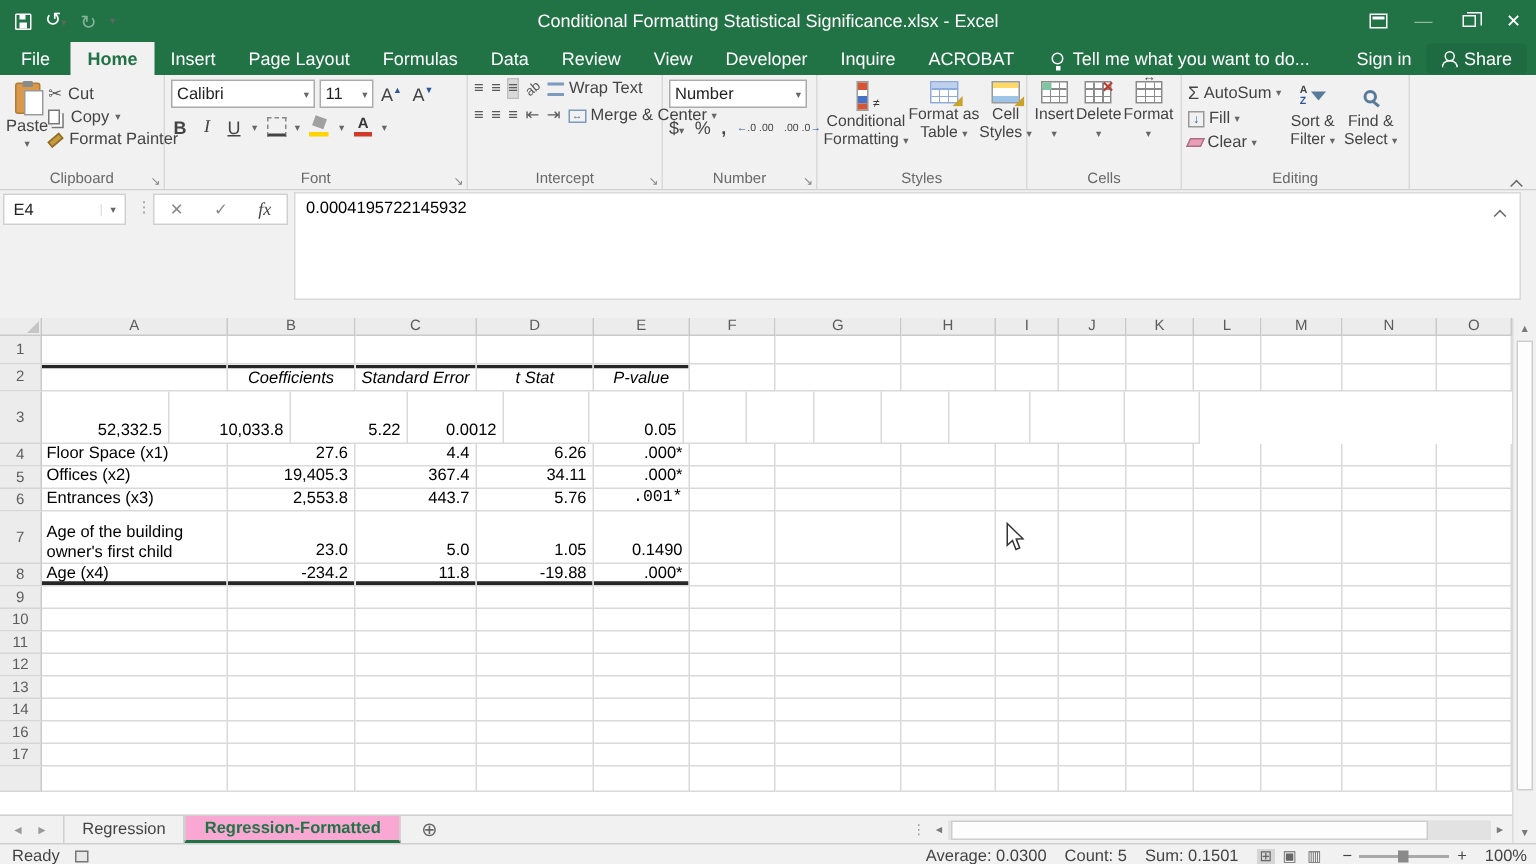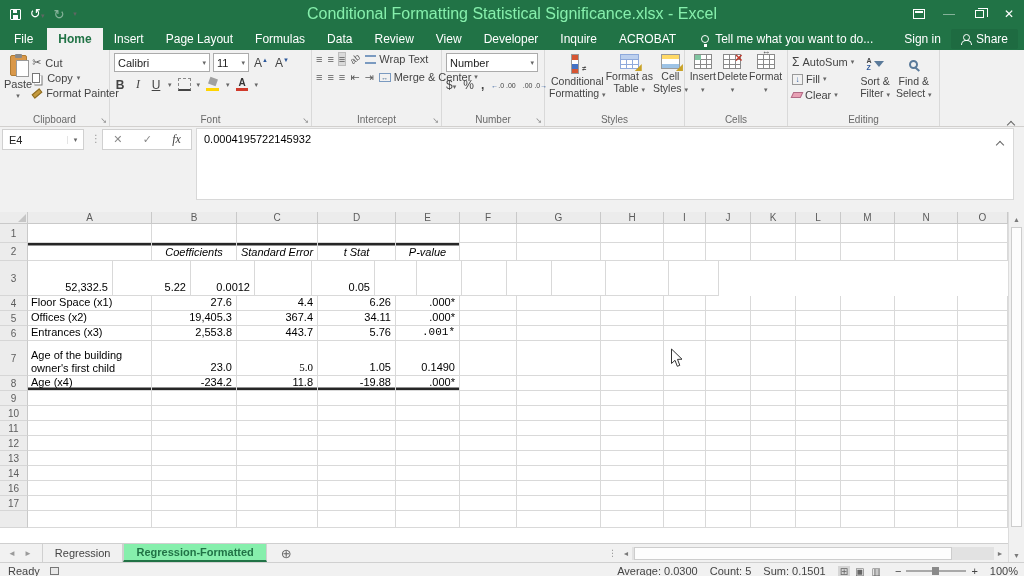--- a/index.html
+++ b/index.html
@@ -9,21 +9,21 @@
 
   
   .titlebar { position:absolute; top:0; left:0; width:1024px; height:28px; background:#217346; display:flex; align-items:center; color:#fff; }
   .qat { display:flex; align-items:center; gap:9px; padding-left:10px; width:120px; }
   .floppy { width:11px; height:11px; border:1.5px solid #fff; border-radius:1px; position:relative; }
   .floppy::before { content:""; position:absolute; top:0; left:2px; width:4px; height:3px; background:#fff; }
   .floppy::after { content:""; position:absolute; bottom:0; left:2px; width:5px; height:4px; background:#fff; }
   .qat .glyph { font-size:13px; line-height:13px; color:#fff; }
   .qat .dim { opacity:.45; }
   .qat .tri { font-size:7px; opacity:.9; }
-  .tb-title { flex:1; text-align:center; font-size:16px; color:#86efac; white-space:nowrap; overflow:hidden; }
+  .tb-title { flex:1; text-align:center; font-size:12px; color:#ffffff; white-space:nowrap; overflow:hidden; }
   .winctl { display:flex; align-items:center; gap:0; }
   .winbtn { width:30px; height:28px; display:flex; align-items:center; justify-content:center; font-size:12px; color:#fff; }
   .ribopt { width:12px; height:10px; border:1px solid #fff; position:relative; }
   .ribopt::before { content:""; position:absolute; top:1px; left:1px; right:1px; height:2px; background:#fff; }
   .restore { width:9px; height:8px; border:1px solid #fff; position:relative; background:transparent; }
   .restore::before { content:""; position:absolute; top:-3px; left:2px; width:9px; height:8px; border:1px solid #fff; border-bottom:none; border-left:none; }
   .dimmed { opacity:.5; }
 
   
   .tabrow { position:absolute; top:28px; left:0; width:1024px; height:22px; background:#217346; display:flex; align-items:stretch; color:#fff; }
@@ -166,21 +166,21 @@
   
   .vscroll { position:absolute; top:212px; left:1008px; width:16px; height:350px; background:#f1f1f1; border-left:1px solid #dcdcdc; }
   .vs-arrow { height:14px; display:flex; align-items:center; justify-content:center; font-size:7px; color:#7a7a7a; }
   .vs-thumb { position:absolute; top:15px; left:2px; width:11px; height:300px; background:#fdfdfd; border:1px solid #cdcdcd; }
   .vs-down { position:absolute; bottom:0; left:0; right:0; }
 
   .tabsbar { position:absolute; top:543px; left:0; width:1008px; height:19px; background:#f1f1f1; border-top:1px solid #cfcfcf; display:flex; align-items:stretch; }
   .sheetnav { display:flex; align-items:center; gap:8px; padding:0 10px 0 8px; color:#9a9a9a; font-size:8px; }
   .sheettabs { display:flex; align-items:stretch; }
   .stab { display:flex; align-items:center; padding:0 12px; font-size:11px; color:#444; border-right:1px solid #d0d0d0; border-left:1px solid #d0d0d0; }
-  .stab.active { background:#86efac; color:#217346; font-weight:bold; border-bottom:2px solid #217346; }
+  .stab.active { background:#f9a8d4; color:#217346; font-weight:bold; border-bottom:2px solid #217346; }
   .newsheet { display:flex; align-items:center; padding:0 14px; color:#666; font-size:13px; }
   .hdots { position:absolute; left:608px; top:4px; font-size:9px; color:#999; }
   .hscroll { position:absolute; left:620px; top:2px; width:386px; height:15px; display:flex; align-items:center; }
   .hs-arrow { width:12px; font-size:7px; color:#7a7a7a; text-align:center; }
   .hs-track { flex:1; height:13px; background:#e2e2e2; position:relative; }
   .hs-thumb { position:absolute; left:2px; top:0; width:318px; height:13px; background:#fdfdfd; border:1px solid #cdcdcd; }
 
   
   .statusbar { position:absolute; top:562px; left:0; width:1024px; height:14px; background:#f1f1f1; border-top:1px solid #d0d0d0; font-size:11px; color:#444; overflow:hidden; }
   .sb-left { position:absolute; left:8px; top:2px; display:flex; gap:10px; align-items:center; }
@@ -504,20 +504,23 @@
         <div class="cell" style="width: 45px;"></div>
         <div class="cell" style="width: 54px;"></div>
         <div class="cell" style="width: 63px;"></div>
         <div class="cell" style="width: 50px;"></div>
       </div>
       <div class="grow" style="height: 35px;">
         <div class="rowhdr">3</div>
         <div class="cell c-num" style="width: 85px;">
           <span>52,332.5</span>
         </div>
+        <div class="cell c-num" style="width: 81px;">
+          <span>10,033.8</span>
+        </div>
         <div class="cell c-num" style="width: 78px;">
           <span>5.22</span>
         </div>
         <div class="cell c-num" style="width: 64px;">
           <span>0.0012</span>
         </div>
         <div class="cell" style="width: 57px;"></div>
         <div class="cell c-num" style="width: 63px;">
           <span>0.05</span>
         </div>
@@ -614,21 +617,21 @@
         <div class="cell" style="width: 50px;"></div>
       </div>
       <div class="grow" style="height: 35px;">
         <div class="rowhdr">7</div>
         <div class="cell c-wrap" style="width: 124px;">
           <span>Age of the building owner's first child</span>
         </div>
         <div class="cell c-num" style="width: 85px;">
           <span>23.0</span>
         </div>
-        <div class="cell c-num" style="width: 81px; font-family: Liberation Serif, serif;">
+        <div class="cell c-num" style="width: 81px;">
           <span>5.0</span>
         </div>
         <div class="cell c-num" style="width: 78px;">
           <span>1.05</span>
         </div>
         <div class="cell c-num" style="width: 64px;">
           <span>0.1490</span>
         </div>
         <div class="cell" style="width: 57px;"></div>
         <div class="cell" style="width: 84px;"></div>

